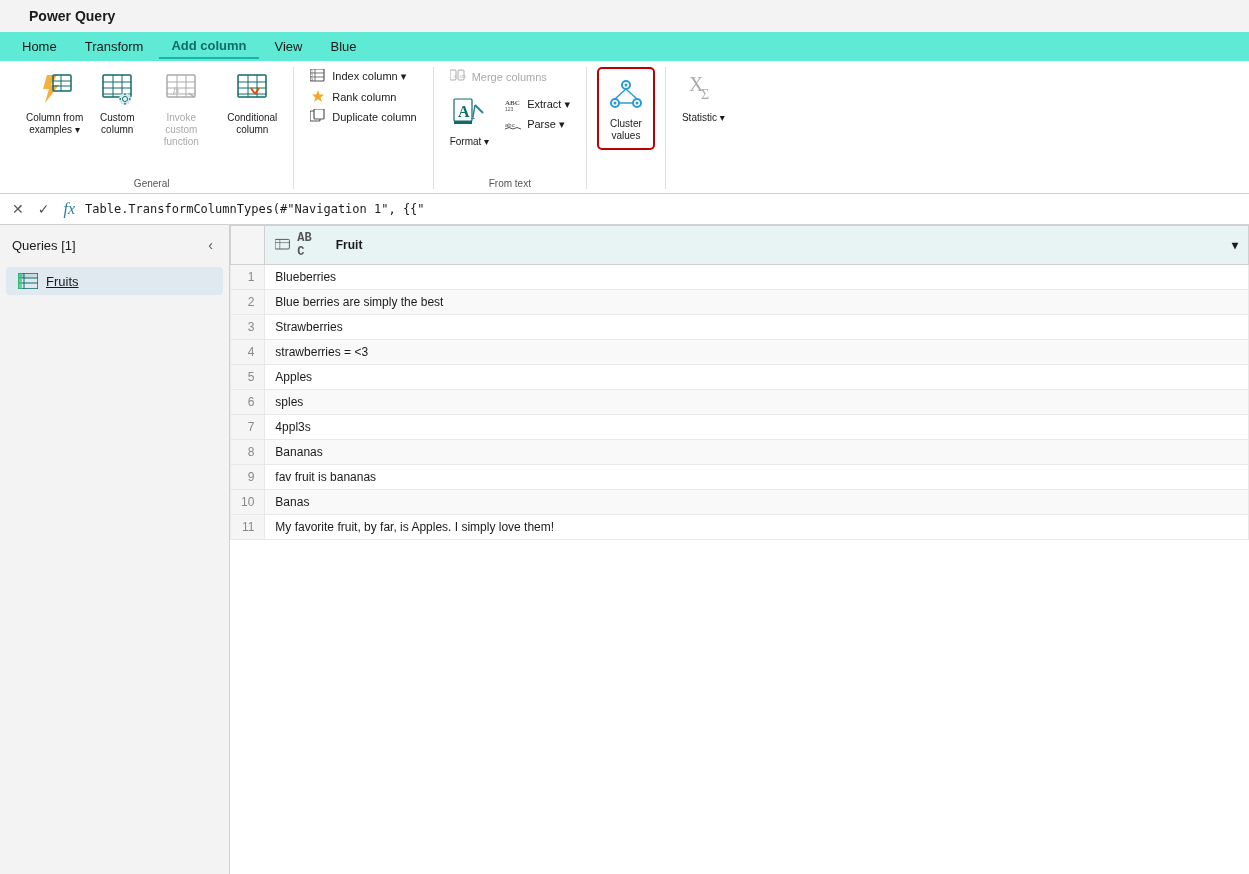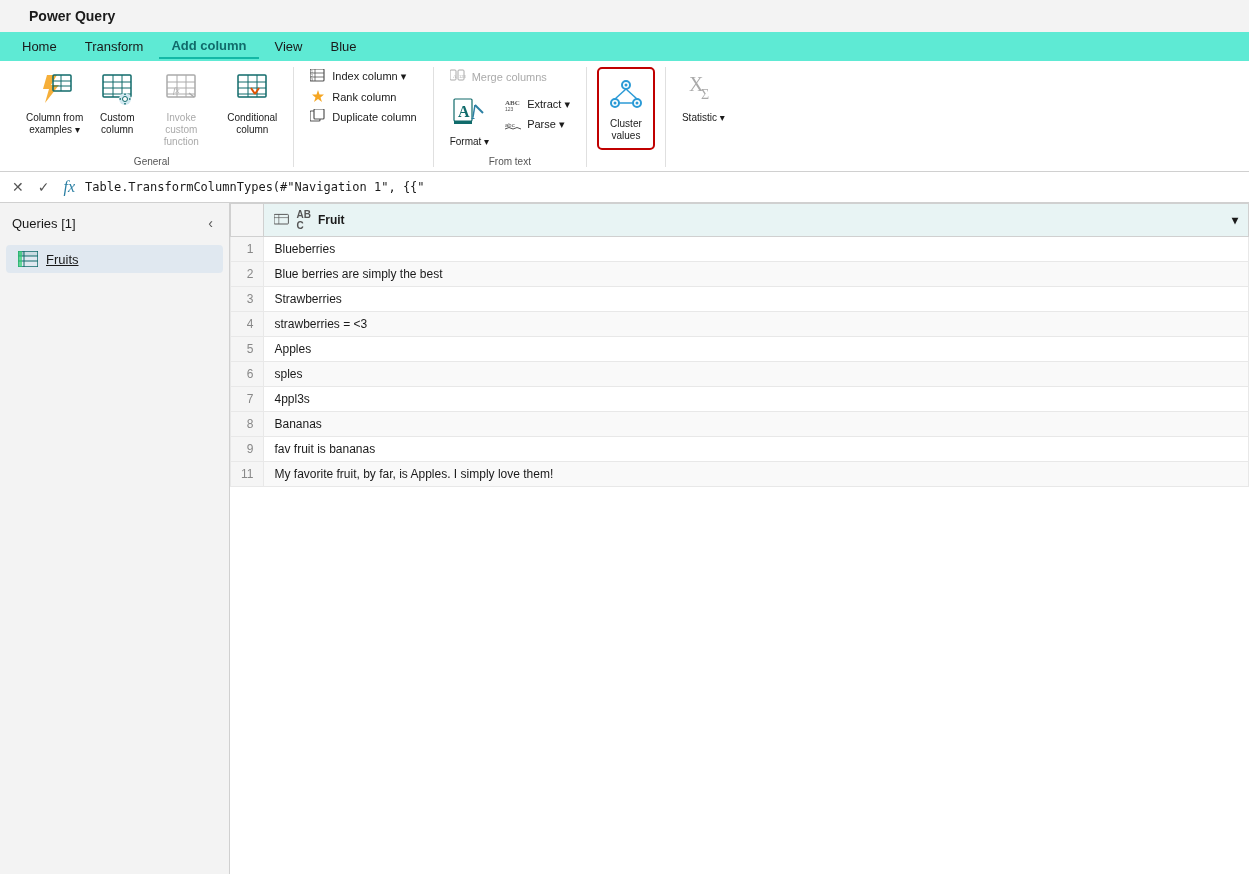--- a/index.html
+++ b/index.html
@@ -62,20 +62,21 @@
       flex: 1;
     }
 
     .ribbon-group-label {
       font-size: 10px;
       color: #555;
       text-align: center;
       padding-top: 4px;
       width: 100%;
       text-align: center;
+      margin-top: 22px;
     }
 
     .ribbon-btn {
       display: flex;
       flex-direction: column;
       align-items: center;
       justify-content: flex-start;
       padding: 4px 6px;
       cursor: pointer;
       border-radius: 4px;
@@ -491,21 +492,21 @@
       <thead>
         <tr>
           <th class="row-num" style="background:#f5f5f5;"></th>
           <th>
             <div class="col-header">
               <svg width="16" height="14" viewBox="0 0 20 14">
                 <rect x="0" y="0" width="18" height="12" rx="1" fill="none" stroke="#555" stroke-width="1.2"></rect>
                 <line x1="0" y1="4" x2="18" y2="4" stroke="#555" stroke-width="0.8"></line>
                 <line x1="6" y1="0" x2="6" y2="12" stroke="#555" stroke-width="0.8"></line>
               </svg>
-              <span style="font-size:10px;color:#555; margin-right:1px;">AB<br style="line-height:0.5">C</span>
+              <span style="font-size:12px;color:#555; margin-right:18px;font-family:Liberation Mono, monospace;">AB<br style="line-height:0.5">C</span>
               <span>Fruit</span>
               <span style="margin-left:auto;">▾</span>
             </div>
           </th>
         </tr>
       </thead>
       <tbody id="grid-body">
       <tr>
             <td class="row-num">1</td>
             <td>Blueberries</td>
@@ -536,20 +537,24 @@
           </tr>
           <tr>
             <td class="row-num">8</td>
             <td>Bananas</td>
           </tr>
           <tr>
             <td class="row-num">9</td>
             <td>fav fruit is bananas</td>
           </tr>
           <tr>
+            <td class="row-num">10</td>
+            <td>Banas</td>
+          </tr>
+          <tr>
             <td class="row-num">11</td>
             <td>My favorite fruit, by far, is Apples. I simply love them!</td>
           </tr>
         </tbody>
     </table>
   </div>
 
 </div>
 
 </body></html>

